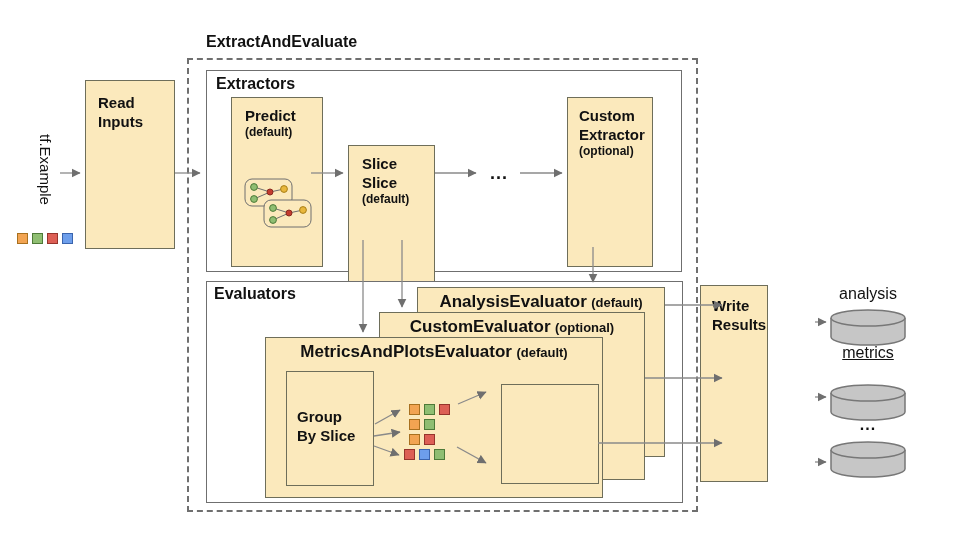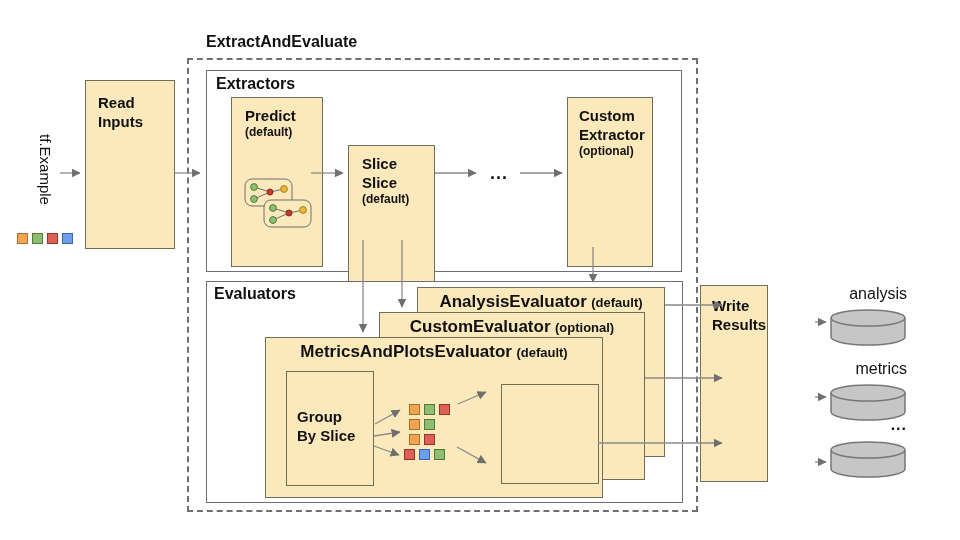--- a/index.html
+++ b/index.html
@@ -11,21 +11,21 @@
   .dashed{position:absolute;border:2px dashed #6f6f6f;box-sizing:border-box;background:transparent;}
   .boxtitle{font-weight:bold;font-size:15px;line-height:19px;}
   .qual{font-weight:bold;font-size:12px;line-height:15px;}
   .seclabel{font-weight:bold;font-size:16px;}
   .evheader{position:absolute;left:0;right:0;top:4px;text-align:center;white-space:nowrap;}
   .evname{font-weight:bold;font-size:17px;}
   .evqual{font-weight:bold;font-size:13px;}
   .sq{width:11px;height:11px;border:1px solid;box-sizing:border-box;}
   .sqrow{display:flex;gap:4px;margin-bottom:4px;}
   .dots{font-weight:bold;font-size:18px;letter-spacing:1px;}
-  .cyl-label{font-size:16px;text-align:right;}
+  .cyl-label{font-size:16px;text-align:center;}
   #overlay{position:absolute;left:0;top:0;z-index:60;pointer-events:none;}
   .rot{transform:rotate(90deg);transform-origin:center center;font-size:15px;text-align:center;}
 </style>
 </head>
 <body>
 
 <div id="canvas">
 
   <div class="abs rot" style="left:-7px;top:161px;width:104px;">tf.Example</div>
   <div class="abs sqrow" style="left:17px;top:233px;">
@@ -154,21 +154,21 @@
       <div>Results</div>
     </div>
   </div>
 
   <div class="abs cyl-label" style="left:829px;top:285px;width:78px;">analysis</div>
   <svg class="abs" style="left:829px;top:308px;" width="78" height="38" viewBox="0 0 78 38">
     <path d="M2,10 v19 a37,8 0 0 0 74,0 v-19" fill="#C6C6C6" stroke="#777777" stroke-width="1.5"></path>
     <ellipse cx="39" cy="10" rx="37" ry="8" fill="#C6C6C6" stroke="#777777" stroke-width="1.5"></ellipse>
   </svg>
 
-  <div class="abs cyl-label" style="left:829px;top:360px;width:78px;">metrics</div>
+  <div class="abs cyl-label" style="left:829px;top:344px;width:78px;text-decoration:underline;">metrics</div>
   <svg class="abs" style="left:829px;top:383px;" width="78" height="38" viewBox="0 0 78 38">
     <path d="M2,10 v19 a37,8 0 0 0 74,0 v-19" fill="#C6C6C6" stroke="#777777" stroke-width="1.5"></path>
     <ellipse cx="39" cy="10" rx="37" ry="8" fill="#C6C6C6" stroke="#777777" stroke-width="1.5"></ellipse>
   </svg>
 
   <div class="abs dots cyl-label" style="left:829px;top:416px;width:78px;">...</div>
   <svg class="abs" style="left:829px;top:440px;" width="78" height="38" viewBox="0 0 78 38">
     <path d="M2,10 v19 a37,8 0 0 0 74,0 v-19" fill="#C6C6C6" stroke="#777777" stroke-width="1.5"></path>
     <ellipse cx="39" cy="10" rx="37" ry="8" fill="#C6C6C6" stroke="#777777" stroke-width="1.5"></ellipse>
   </svg>

